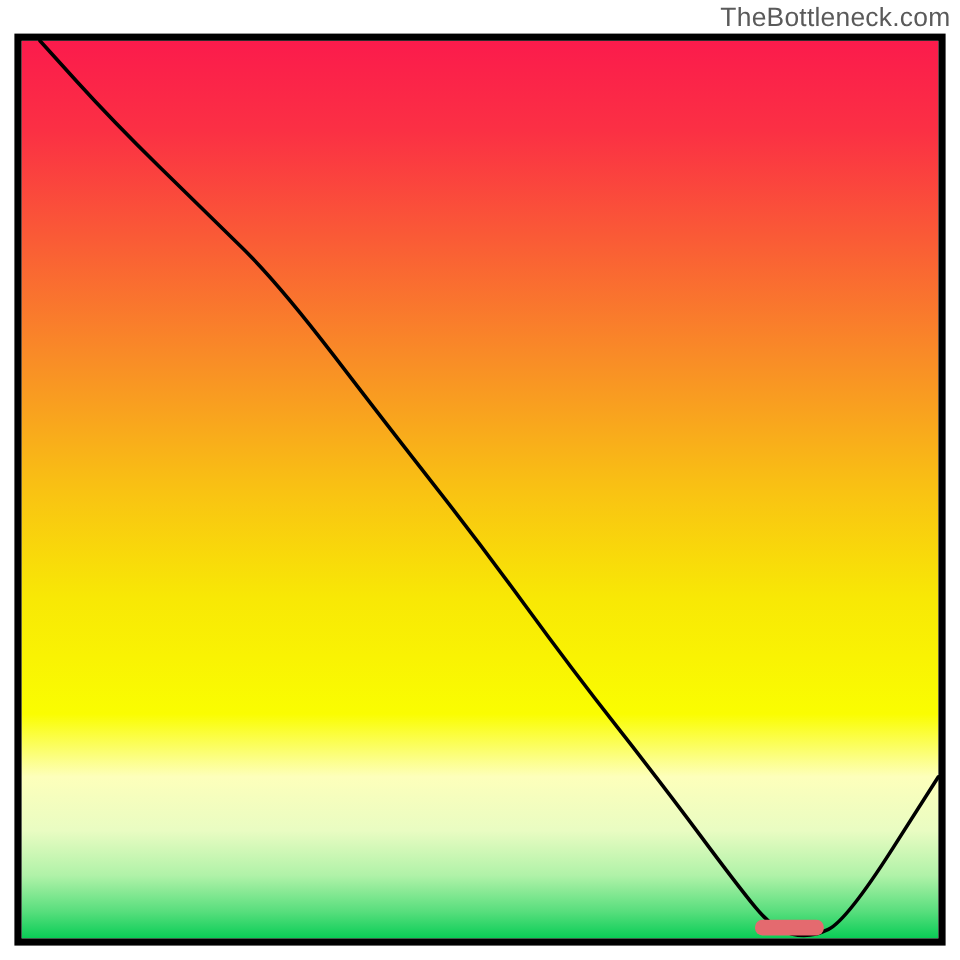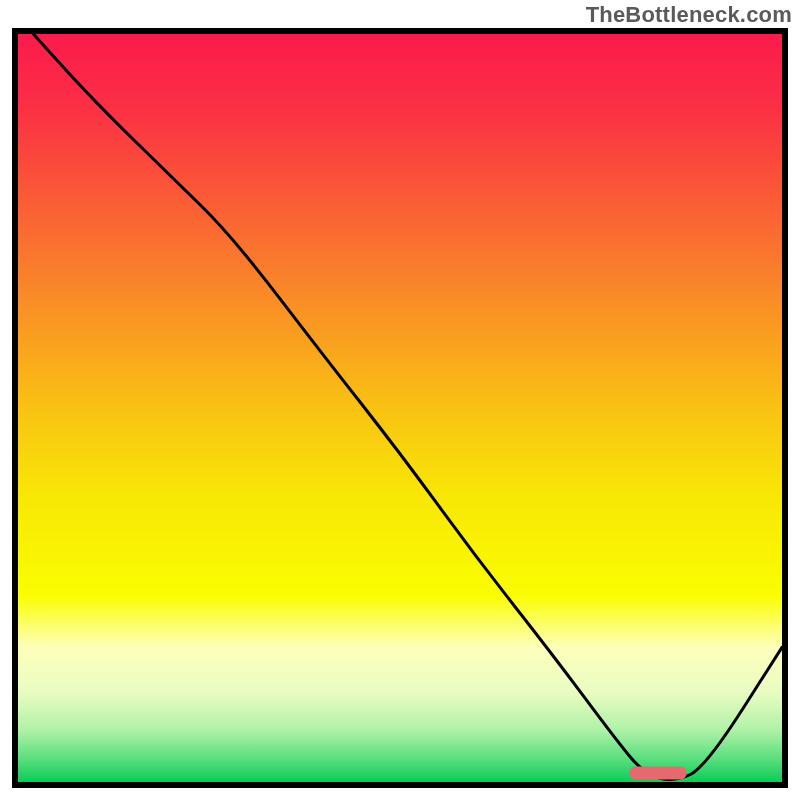--- a/index.html
+++ b/index.html
@@ -13,21 +13,21 @@
   .container {
     position: relative;
     width: 800px;
     height: 800px;
   }
   .watermark {
     position: absolute;
     top: 2px;
     right: 8px;
     font-size: 22px;
-    font-weight: 700;
+    font-weight: 400;
     color: #5a5a5a;
     letter-spacing: 0.2px;
     margin-left: 28px;
   }
   svg {
     display: block;
   }
 </style>
 </head>
 <body>

